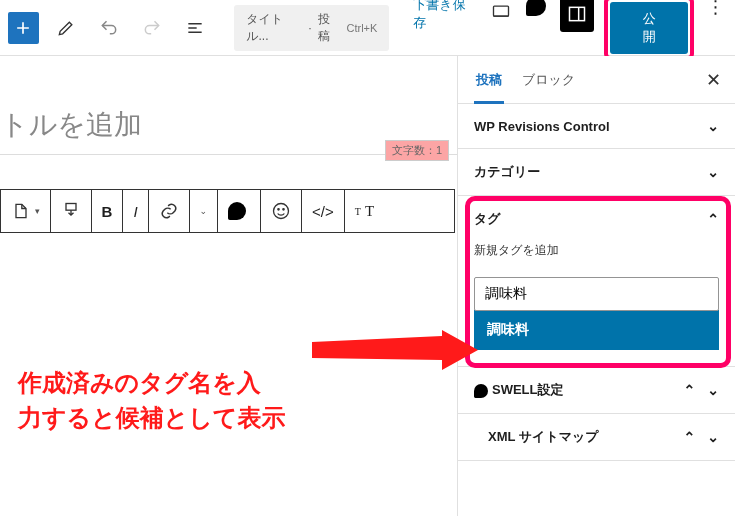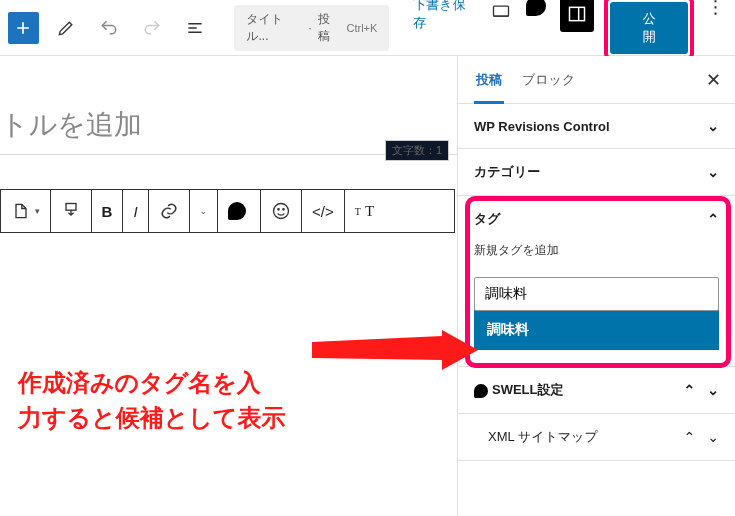--- a/index.html
+++ b/index.html
@@ -17,21 +17,21 @@
 .draft-save { color: #0073aa; font-size: 13px; cursor: pointer; }
 .publish-btn { background: #0073aa; color: #fff; border: none; padding: 8px 28px; font-size: 13px; border-radius: 3px; cursor: pointer; }
 .annot-box { border: 4px solid #ff0066; border-radius: 6px; padding: 2px; }
 .settings-toggle { width: 36px; height: 36px; background: #000; color: #fff; display: inline-flex; align-items: center; justify-content: center; border-radius: 3px; }
 .kebab { width: 24px; text-align: center; font-size: 18px; cursor: pointer; }
 
 
 .main { display: flex; height: calc(516px - 56px); }
 .editor { flex: 1; position: relative; padding-top: 30px; overflow: hidden; }
 .title-input { font-size: 28px; color: #888; padding: 20px 0 10px 0; font-weight: 400; border-bottom: 1px solid #ddd; }
-.char-count { position: absolute; right: 8px; top: 84px; font-size: 11px; color: #666; border: 1px solid #ccc; padding: 2px 6px; background: #0f172a; }
+.char-count { position: absolute; right: 8px; top: 84px; font-size: 11px; color: #666; border: 1px solid #ccc; padding: 2px 6px; background: #fca5a5; }
 .block-toolbar { margin-top: 34px; border: 1px solid #333; height: 44px; display: flex; align-items: center; width: 455px; }
 .bt-cell { height: 100%; border-right: 1px solid #333; display: inline-flex; align-items: center; justify-content: center; padding: 0 10px; gap: 4px; font-size: 15px; }
 .bt-cell:last-child { border-right: none; }
 .bt-cell .chev { font-size: 9px; color: #555; }
 .editor-annotation { position: absolute; left: 18px; top: 310px; color: #ff1a1a; font-size: 24px; font-weight: 700; line-height: 1.45; }
 
 
 .sidebar { width: 278px; border-left: 1px solid #e0e0e0; background: #fff; overflow-y: auto; position: relative; }
 .tabs { display: flex; align-items: center; border-bottom: 1px solid #e0e0e0; height: 48px; padding: 0 8px; }
 .tab { padding: 0 10px; height: 100%; display: flex; align-items: center; font-size: 13px; color: #555; cursor: pointer; }
@@ -41,21 +41,21 @@
 .panel { border-bottom: 1px solid #e0e0e0; }
 .panel-hd { display: flex; align-items: center; justify-content: space-between; padding: 14px 16px; font-size: 13px; font-weight: 600; cursor: pointer; gap: 24px; }
 .panel-hd .chev { font-size: 14px; }
 .panel-hd .hd-icons { display: flex; gap: 12px; align-items: center; }
 .panel-body { padding: 0 16px 16px; }
 .field-label { font-size: 12px; color: #333; margin-bottom: 18px; display: block; }
 .tag-input { width: 100%; border: 1px solid #949494; padding: 8px 10px; font-size: 14px; border-radius: 2px; }
 .suggest { background: #0073aa; color: #fff; padding: 10px 12px; font-size: 14px; margin-top: -1px; border: 1px solid #0073aa; cursor: pointer; font-weight: 600; }
 .hint { font-size: 11px; color: #666; margin-top: 8px; line-height: 1.5; }
 .swell-icon { width: 14px; height: 14px; background: #000; border-radius: 50% 50% 50% 10%; display: inline-block; vertical-align: middle; margin-right: 4px; }
-.panel-hd.sub { padding-left: 30px; font-weight: 400; text-align: center; }
+.panel-hd.sub { padding-left: 30px; font-weight: 700; text-align: center; }
 
 
 .annot-tag { position: absolute; border: 5px solid #ff0066; border-radius: 10px; pointer-events: none; }
 .annot-tag.a1 { left: 465px; top: 196px; width: 266px; height: 172px; }
 
 
 .arrow-svg { position: absolute; left: 312px; top: 330px; width: 166px; height: 40px; }
 
 .dim { color: #888; }
 </style>

